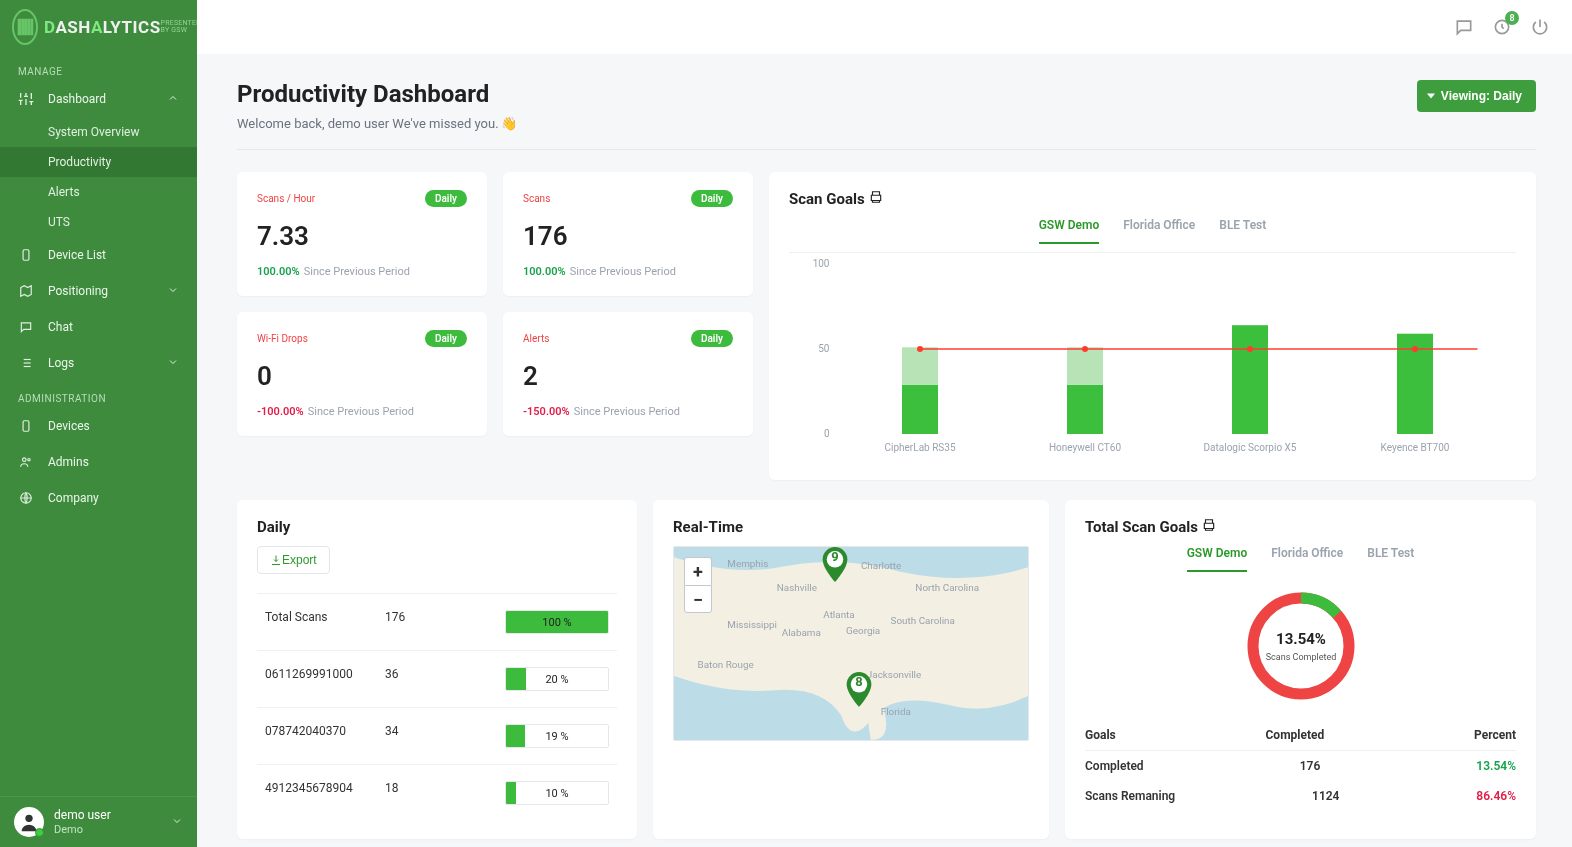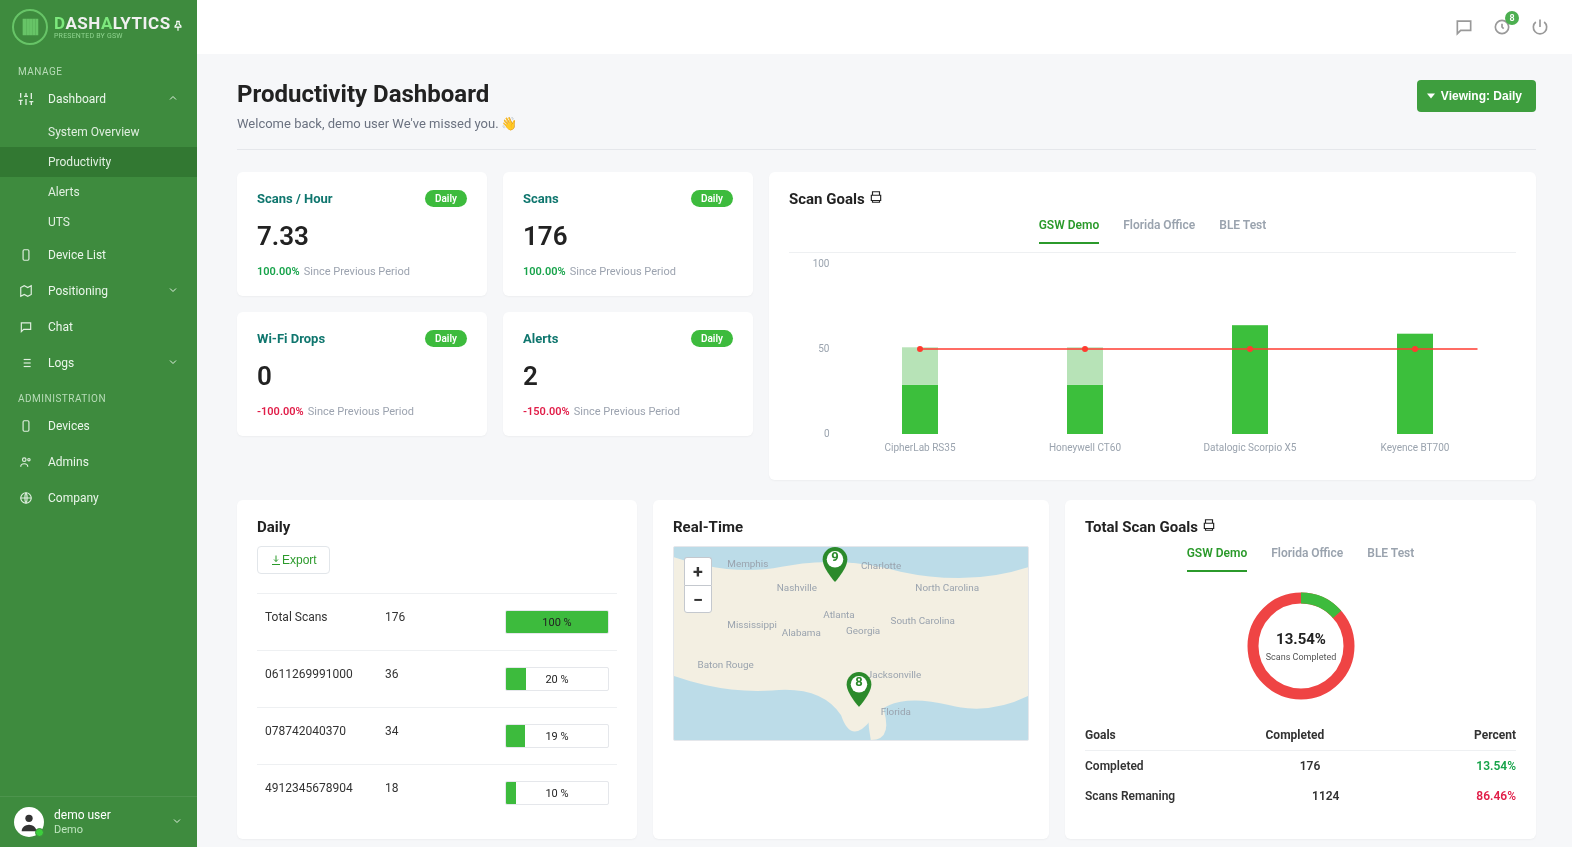--- a/index.html
+++ b/index.html
@@ -2,21 +2,21 @@
 <html><head>
 <meta charset="utf-8">
 <style>
 *{box-sizing:border-box;margin:0;padding:0}
 body{font-family:-apple-system,BlinkMacSystemFont,"Segoe UI",Roboto,sans-serif;background:#f6f7f9;color:#1f2328;font-size:13px}
 .app{display:flex;width:1572px;height:847px;overflow:hidden}
 .sidebar{width:197px;background:#3e8b3e;color:#fff;display:flex;flex-direction:column;flex-shrink:0}
 .logo{display:flex;align-items:center;padding:14px 12px;height:54px}
 .logo-circle{width:36px;height:36px;border-radius:50%;border:2px solid #67c467;display:flex;align-items:center;justify-content:center;margin-right:6px;position:relative}
 .logo-circle svg{width:22px;height:22px}
-.logo-text{display:flex;flex-direction:column;line-height:1}
+.logo-text{display:flex;flex-direction:row;line-height:1}
 .logo-main{font-size:17px;font-weight:700;letter-spacing:.5px;color:#f0f0f0}
 .logo-main .accent{color:#7de87d}
 .logo-sub{font-size:7px;color:#8fd48f;letter-spacing:.2px;margin-top:1px}
 .pin{margin-left:auto;color:#fff}
 .side-section-label{font-size:10px;letter-spacing:.5px;color:#b8dcb8;padding:12px 18px 4px}
 .side-item{display:flex;align-items:center;padding:10px 18px;font-size:12px;color:#eaf6ea;cursor:pointer}
 .side-item .ico{width:16px;height:16px;margin-right:14px;display:flex;align-items:center;justify-content:center}
 .side-item .chev{margin-left:auto}
 .side-sub{padding-left:48px;font-size:12px;color:#e0efe0;padding-top:8px;padding-bottom:8px;cursor:pointer}
 .side-sub.selected{background:#327832}
@@ -35,21 +35,21 @@
 .header-row{display:flex;align-items:flex-start;justify-content:space-between}
 .page-title{font-size:24px;font-weight:700;color:#222;margin-bottom:8px}
 .welcome{font-size:13px;color:#6b7280;margin-bottom:18px}
 .view-btn{background:#3e9e3e;color:#fff;border:none;border-radius:4px;padding:9px 14px 9px 10px;font-size:12px;font-weight:600;display:inline-flex;align-items:center;gap:6px;cursor:pointer}
 .hr{height:1px;background:#e5e7eb;margin:0 0 22px}
 .row{display:flex;gap:16px;margin-bottom:20px}
 .col{display:flex;flex-direction:column;gap:16px}
 .card{background:#fff;border-radius:6px;box-shadow:0 1px 2px rgba(0,0,0,.04);padding:18px 20px}
 .kpi{width:250px}
 .kpi-head{display:flex;align-items:center;justify-content:space-between;margin-bottom:14px}
-.kpi-title{font-size:13px;font-weight:700;color:#0f766e}
+.kpi-title{font-size:10px;font-weight:400;color:#ef4444}
 .pill{background:#3dbb3d;color:#fff;font-size:10px;font-weight:600;padding:3px 10px;border-radius:10px}
 .kpi-val{font-size:26px;font-weight:600;color:#222;margin-bottom:14px}
 .kpi-since{font-size:11px;color:#9ca3af}
 .kpi-since .pct{color:#17a34a;font-weight:600;margin-right:4px}
 .kpi-since .pct.neg{color:#e11d48}
 .chart-card{flex:1}
 .section-title{font-size:15px;font-weight:700;color:#222;margin-bottom:10px;display:flex;align-items:center;gap:4px}
 .tabs{display:flex;gap:24px;justify-content:center;margin-bottom:8px}
 .tab{font-size:12px;color:#9aa3ae;padding-bottom:10px;cursor:pointer;font-weight:600}
 .tab.active{color:#2b9a2b;border-bottom:2px solid #2b9a2b}

